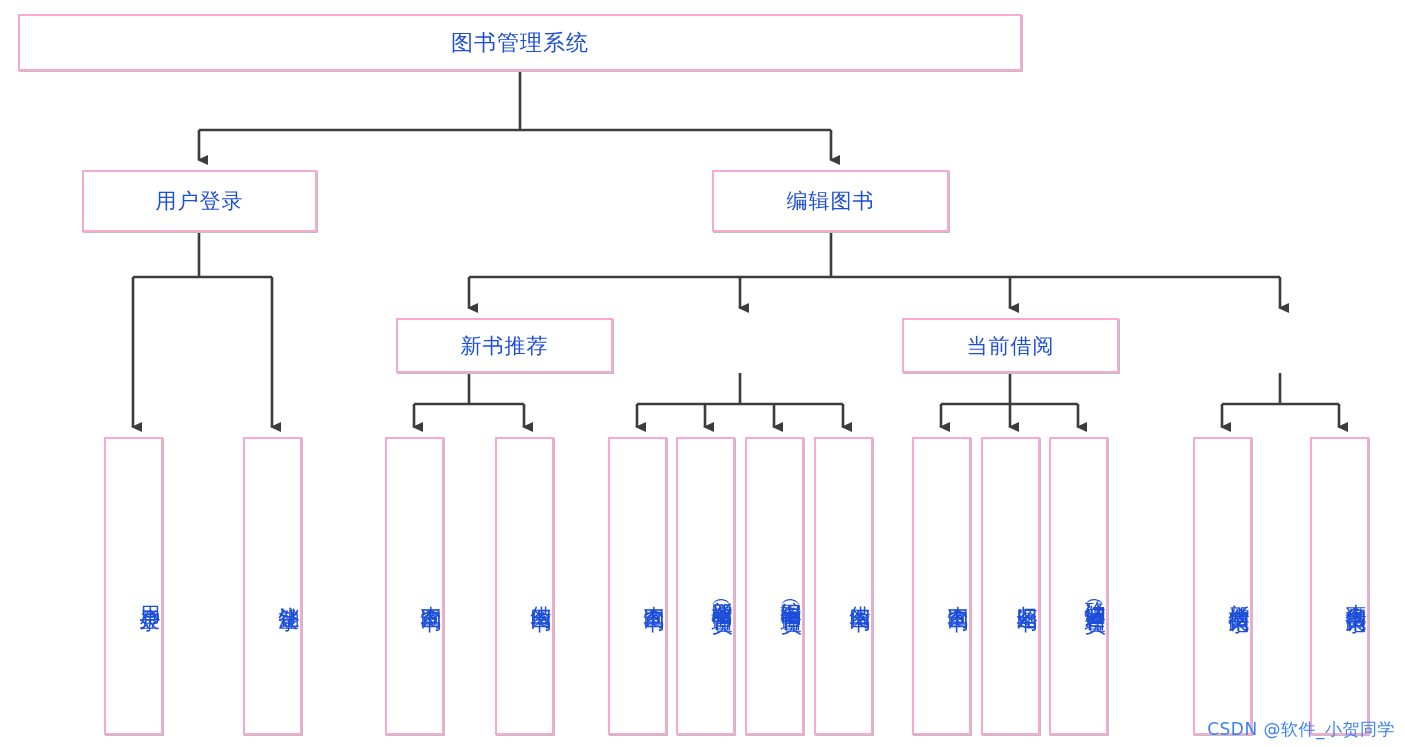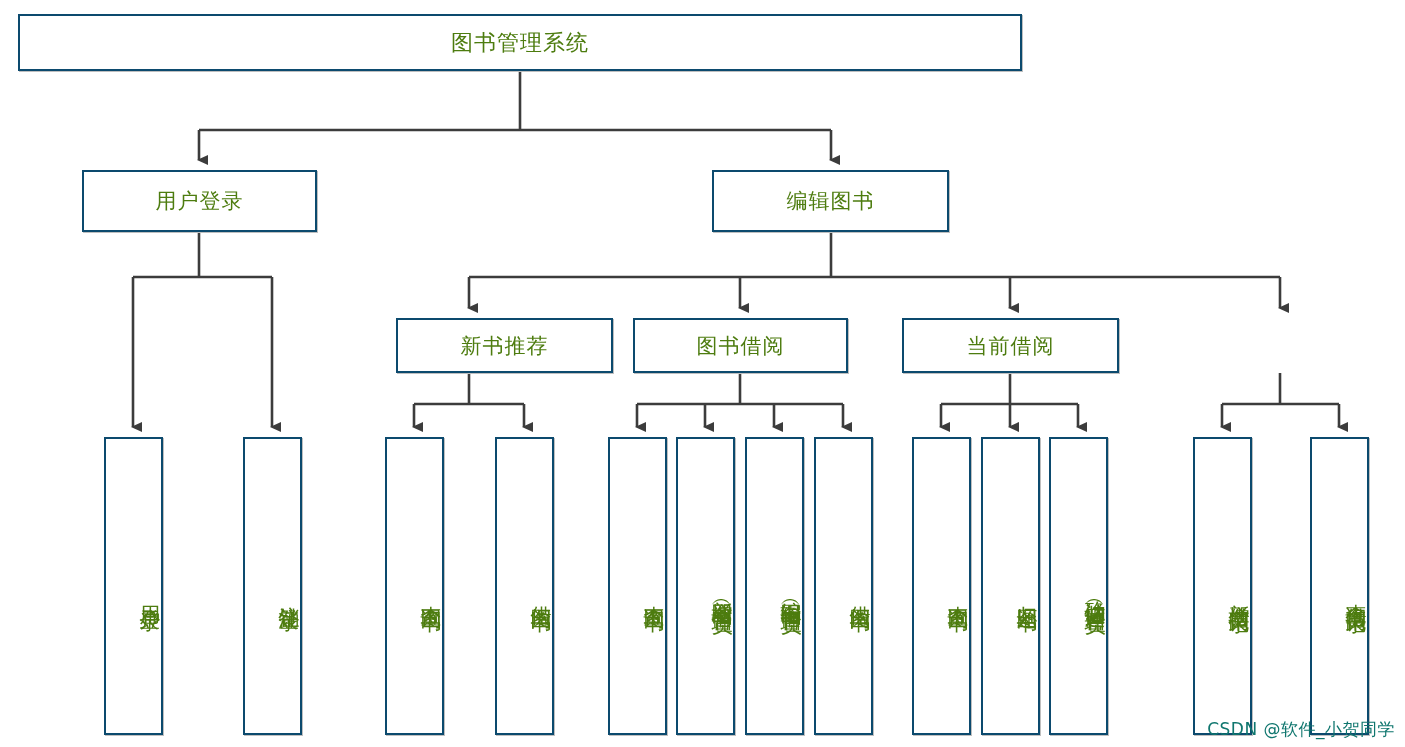--- a/index.html
+++ b/index.html
@@ -9,24 +9,24 @@
     font-family:"DejaVu Sans","Liberation Sans",sans-serif;
     overflow:hidden;
   }
   #canvas{position:relative;width:1405px;height:747px;}
   svg#wires{position:absolute;left:0;top:0;width:1405px;height:747px;pointer-events:none;}
 
   .node{
     position:absolute;
     box-sizing:border-box;
     background:#ffffff;
-    border:2px solid #0c4a6e;
+    border:2px solid #f9a8d4;
     box-shadow:1px 1px 0 0 #bfbfbf;
     display:flex;align-items:center;justify-content:center;
-    color:#4d7c0f;
+    color:#1d4ed8;
     z-index:2;
   }
   .node.h{ font-size:21px; letter-spacing:1px; }
   .node.root{ font-size:22px; letter-spacing:1px; }
   .node.v{
     font-size:21px;
     letter-spacing:2px;
     writing-mode:vertical-rl;
     text-orientation:upright;
     align-items:flex-start;
@@ -36,21 +36,21 @@
   }
   .node.v .lbl{
     writing-mode:vertical-rl;
     text-orientation:upright;
     white-space:nowrap;
   }
   .watermark{
     position:absolute;
     right:10px;bottom:6px;
     font-size:17px;
-    color:#0f766e;
+    color:#3b82f6;
     letter-spacing:0.5px;
     z-index:3;
     white-space:nowrap;
   }
 </style>
 </head>
 <body>
 
 <div id="canvas">
 
@@ -111,23 +111,20 @@
   <div class="node h" style="left:82px;top:170px;width:235px;height:62px;">
     <span class="lbl">用户登录</span>
   </div>
   <div class="node h" style="left:712px;top:170px;width:237px;height:62px;">
     <span class="lbl">编辑图书</span>
   </div>
 
   <div class="node h" style="left:361px;top:318px;width:217px;height:55px;margin-left:35px;">
     <span class="lbl">新书推荐</span>
   </div>
-  <div class="node h" style="left:633px;top:318px;width:215px;height:55px;">
-    <span class="lbl">图书借阅</span>
-  </div>
   <div class="node h" style="left:902px;top:318px;width:217px;height:55px;">
     <span class="lbl">当前借阅</span>
   </div>
 
   <div class="node v" style="left:104px;top:437px;width:59px;height:298px;">
     <span class="lbl">用户登录</span>
   </div>
   <div class="node v" style="left:243px;top:437px;width:59px;height:298px;">
     <span class="lbl">注销登录</span>
   </div>

